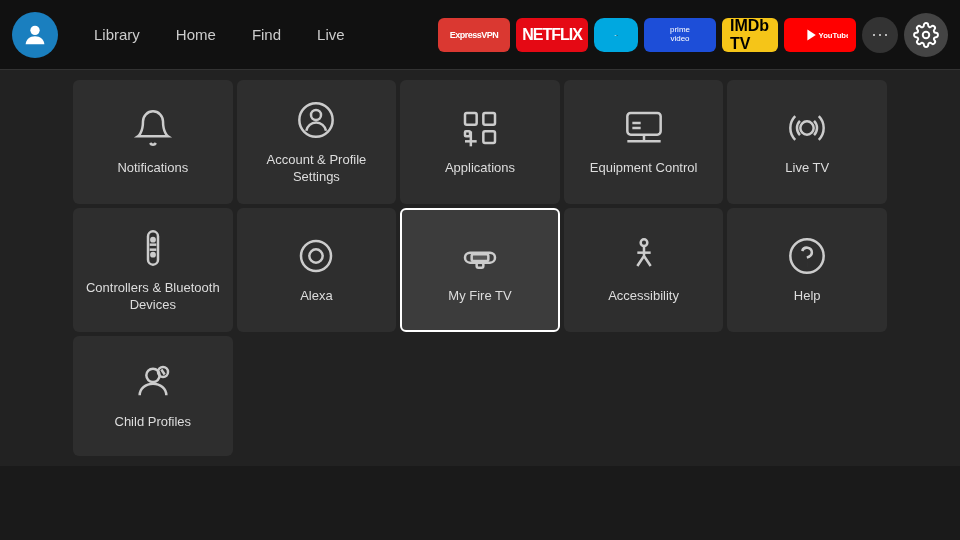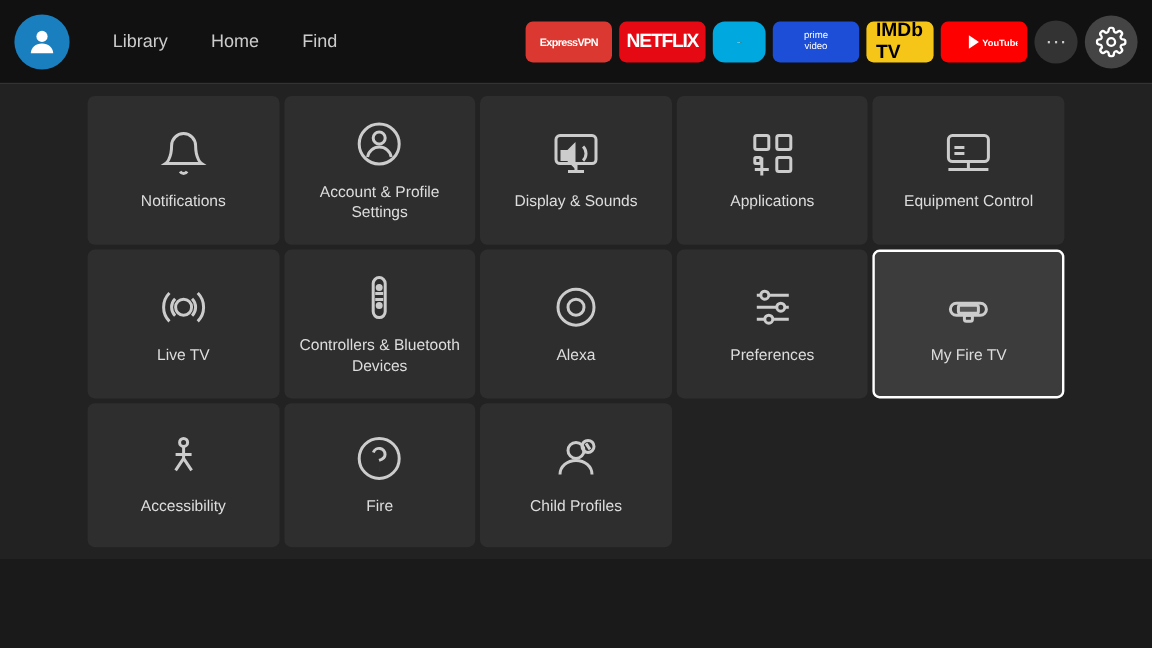--- a/index.html
+++ b/index.html
@@ -151,20 +151,21 @@
     <svg viewBox="0 0 24 24" fill="#fff" xmlns="http://www.w3.org/2000/svg">
       <circle cx="12" cy="8" r="4" fill="#fff"></circle>
       <path d="M4 20c0-4 3.6-7 8-7s8 3 8 7" fill="#fff"></path>
     </svg>
   </div>
 
   <div class="nav-links">
     <div class="nav-link">Library</div>
     <div class="nav-link">Home</div>
     <div class="nav-link">Find</div>
+    <div class="nav-link">Live</div>
   </div>
 
   <div class="app-shortcuts">
     <div class="app-btn expressvpn">
       <span style="font-size:9px; font-weight:bold; letter-spacing:-0.5px;">ExpressVPN</span>
     </div>
     <div class="app-btn netflix">NETFLIX</div>
     <div class="app-btn freevee">
       <svg viewBox="0 0 32 20" width="32" height="20">
         <rect width="32" height="20" fill="#00a8e0" rx="2"></rect>
@@ -211,31 +212,20 @@
         <svg viewBox="0 0 24 24">
             <circle cx="12" cy="12" r="10"></circle>
             <circle cx="12" cy="9" r="3"></circle>
             <path d="M6.17 18.5A6 6 0 0 1 18 18.5"></path>
           </svg>
       </div>
       <span class="tile-label">Account &amp; Profile Settings</span>
     </div>
 
 
-    <div class="tile">
-      <div class="tile-icon">
-        <svg viewBox="0 0 24 24">
-            <rect x="2" y="3" width="20" height="14" rx="2"></rect>
-            <path d="M8 21h8M12 17v4"></path>
-            <polygon points="11,8 8,11 5,11 5,15 8,15 11,18 11,8" fill="#ccc"></polygon>
-            <path d="M15.54 8.46a5 5 0 0 1 0 7.07"></path>
-          </svg>
-      </div>
-      <span class="tile-label">Display &amp; Sounds</span>
-    </div>
 
     <div class="tile">
       <div class="tile-icon">
         <svg viewBox="0 0 24 24">
           <rect x="3" y="3" width="7" height="7" rx="1"></rect>
           <rect x="14" y="3" width="7" height="7" rx="1"></rect>
           <rect x="14" y="14" width="7" height="7" rx="1"></rect>
           <rect x="3" y="14" width="3" height="3" rx="0.5"></rect>
           <line x1="3" y1="20" x2="10" y2="20"></line>
           <line x1="6.5" y1="14" x2="6.5" y2="23"></line>
@@ -286,33 +276,20 @@
     <div class="tile">
       <div class="tile-icon">
         <svg viewBox="0 0 24 24">
             <circle cx="12" cy="12" r="9"></circle>
             <circle cx="12" cy="12" r="4" fill="#2e2e2e"></circle>
           </svg>
       </div>
       <span class="tile-label">Alexa</span>
     </div>
 
-    <div class="tile">
-      <div class="tile-icon">
-        <svg viewBox="0 0 24 24">
-            <line x1="4" y1="6" x2="20" y2="6"></line>
-            <line x1="4" y1="12" x2="20" y2="12"></line>
-            <line x1="4" y1="18" x2="20" y2="18"></line>
-            <circle cx="8" cy="6" r="2" fill="#2e2e2e"></circle>
-            <circle cx="16" cy="12" r="2" fill="#2e2e2e"></circle>
-            <circle cx="10" cy="18" r="2" fill="#2e2e2e"></circle>
-          </svg>
-      </div>
-      <span class="tile-label">Preferences</span>
-    </div>
 
     <div class="tile selected">
       <div class="tile-icon">
         <svg viewBox="0 0 24 24">
             <rect x="3" y="10" width="18" height="6" rx="3"></rect>
             <rect x="10" y="16" width="4" height="3" rx="1"></rect>
             <rect x="7" y="11" width="10" height="4" rx="1" fill="#555"></rect>
           </svg>
       </div>
       <span class="tile-label">My Fire TV</span>
@@ -330,21 +307,21 @@
     </div>
 
     <div class="tile">
       <div class="tile-icon">
         <svg viewBox="0 0 24 24">
             <circle cx="12" cy="12" r="10"></circle>
             <path d="M9.09 9a3 3 0 0 1 5.83 1c0 2-3 3-3 3"></path>
             <line x1="12" y1="17" x2="12.01" y2="17" stroke-width="3"></line>
           </svg>
       </div>
-      <span class="tile-label">Fire</span>
+      <span class="tile-label">Help</span>
     </div>
 
     <div class="tile">
       <div class="tile-icon">
         <svg viewBox="0 0 24 24">
             <circle cx="12" cy="8" r="4"></circle>
             <path d="M4 20c0-4 3.6-7 8-7s8 3 8 7"></path>
             <circle cx="18" cy="6" r="3" fill="none" stroke="#ccc"></circle>
             <line x1="17" y1="4.5" x2="19" y2="7.5"></line>
           </svg>

